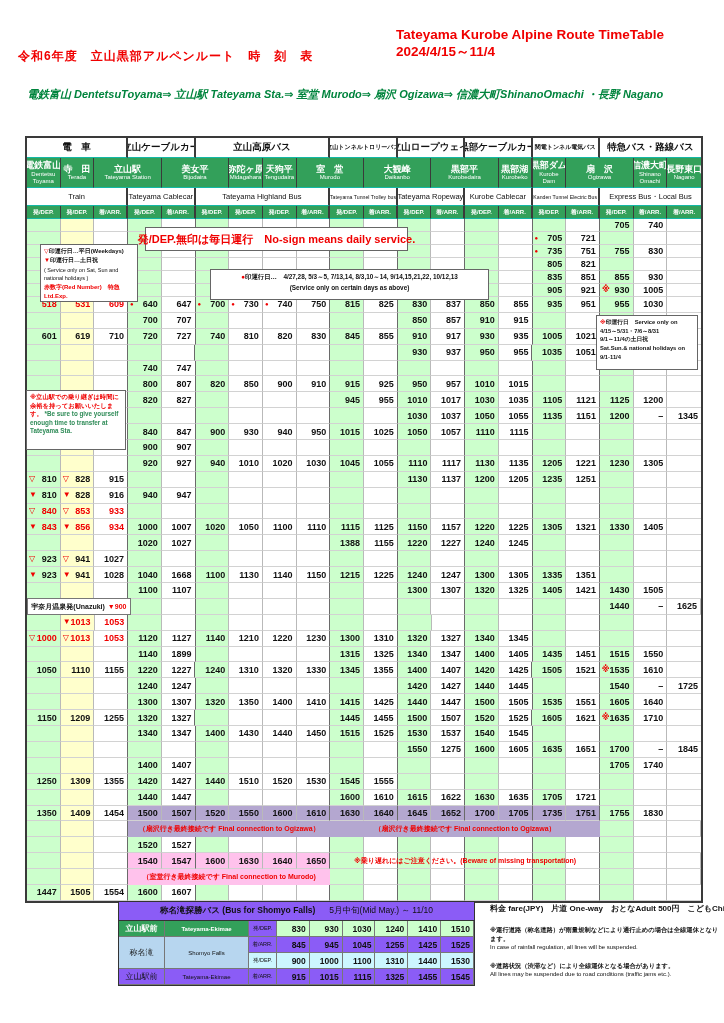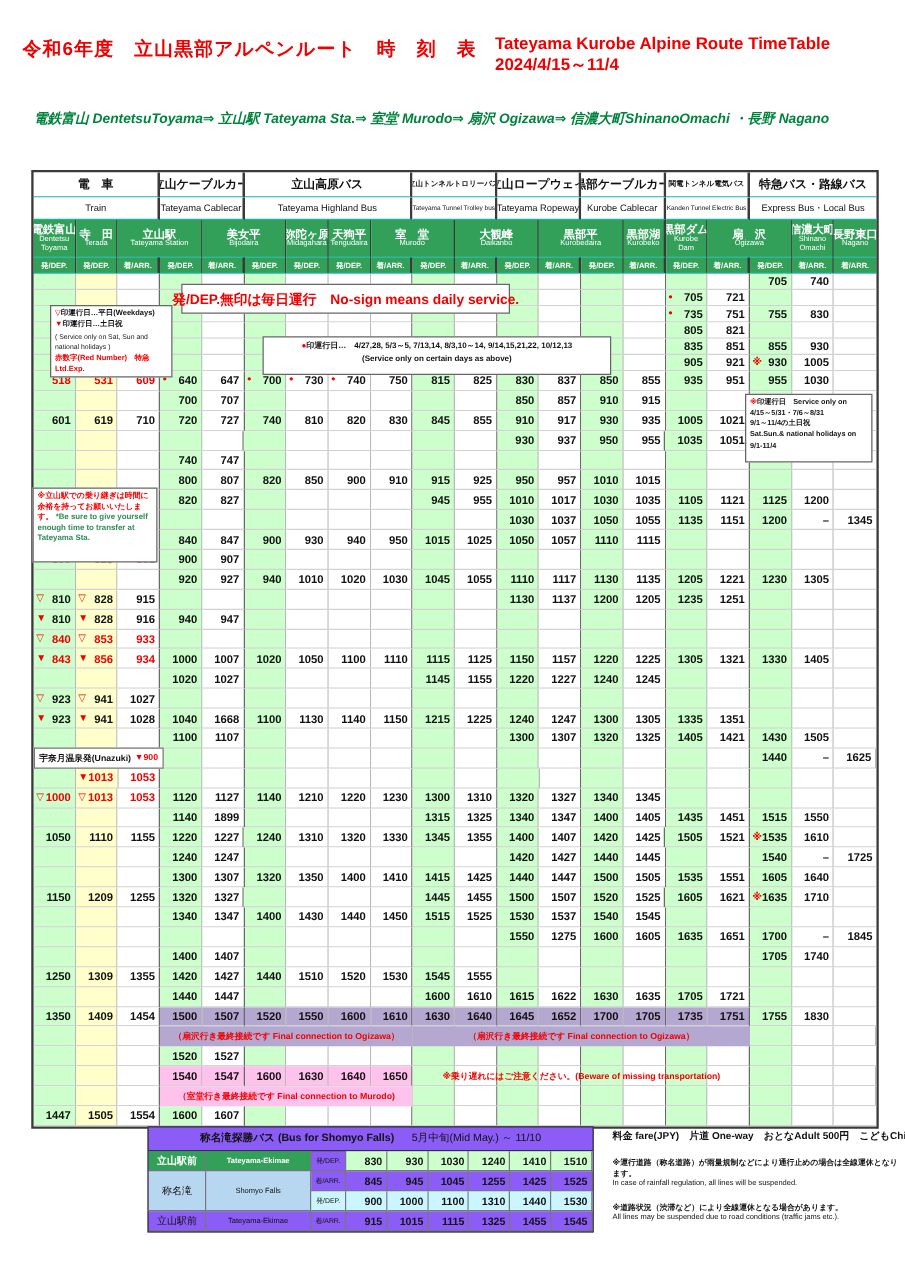--- a/index.html
+++ b/index.html
@@ -1,20 +1,20 @@
 <!DOCTYPE html>
 <html style="--red: #f00000; --banner-green: #2b7d4b; --header-green: #33a05a; --pale-green: #ccffcc; --pale-yellow: #ffffcc; --highlight-purple: #b4a7d0; --highlight-pink: #ffc2ec;"><head>
 <meta charset="utf-8">
 <style>
   html,body{margin:0;padding:0;background:#fff}
   .page{position:relative;width:724px;height:1023px;background:#fff;overflow:hidden;
         font-family:"Liberation Sans","DejaVu Sans",sans-serif;color:#111}
 
   
-  .title-jp{position:absolute;left:18px;top:30px;font-size:15px;font-weight:bold;color:var(--red,#f00);letter-spacing:1px;white-space:nowrap}
+  .title-jp{position:absolute;left:18px;top:48px;font-size:12px;font-weight:bold;color:var(--red,#f00);letter-spacing:1px;white-space:nowrap}
   .title-en{position:absolute;left:396px;top:27px;font-size:13.5px;font-weight:bold;color:var(--red,#f00);line-height:1.25;white-space:nowrap}
   .route{position:absolute;left:27px;top:87px;font-size:11px;font-weight:bold;font-style:italic;color:#00843d;white-space:nowrap}
   .banner{position:absolute;left:25px;top:112px;width:678px;height:24px;background:var(--banner-green,#2b7d4b);color:#fff;display:flex;align-items:center;box-sizing:border-box}
   .banner .period{margin-left:36px;font-size:14px;font-weight:bold;white-space:nowrap}
   .banner .bnote{margin-left:38px;font-size:9.5px;font-weight:bold;white-space:nowrap}
 
   
   .ttable{position:absolute;left:25px;top:136px;width:678px;border:2px solid #3a3a3a;background:#fff;box-sizing:border-box}
   .hrow{display:grid;grid-template-columns:repeat(20,1fr)}
   .hcell{border-right:1px solid #3a3a3a;border-bottom:1px solid #14b8a6;display:flex;align-items:center;justify-content:center;
@@ -101,87 +101,87 @@
         <div class="hrow modes-jp">
           <div class="hcell edge" style="grid-column: span 3;">電　車</div>
           <div class="hcell edge" style="grid-column: span 2;">立山ケーブルカー</div>
           <div class="hcell edge" style="grid-column: span 4;">立山高原バス</div>
           <div class="hcell small edge" style="grid-column: span 2;">立山トンネルトロリーバス</div>
           <div class="hcell edge" style="grid-column: span 2;">立山ロープウェイ</div>
           <div class="hcell edge" style="grid-column: span 2;">黒部ケーブルカー</div>
           <div class="hcell small edge" style="grid-column: span 2;">関電トンネル電気バス</div>
           <div class="hcell" style="grid-column: span 3;">特急バス・路線バス</div>
         </div>
+        <div class="hrow stations">
+          <div class="hcell" style="grid-column: span 1;">
+            <div class="jp">電鉄富山</div>
+            <div class="en">Dentetsu Toyama</div>
+          </div>
+          <div class="hcell" style="grid-column: span 1;">
+            <div class="jp">寺　田</div>
+            <div class="en">Terada</div>
+          </div>
+          <div class="hcell" style="grid-column: span 2;">
+            <div class="jp">立山駅</div>
+            <div class="en">Tateyama Station</div>
+          </div>
+          <div class="hcell" style="grid-column: span 2;">
+            <div class="jp">美女平</div>
+            <div class="en">Bijodaira</div>
+          </div>
+          <div class="hcell" style="grid-column: span 1;">
+            <div class="jp">弥陀ヶ原</div>
+            <div class="en">Midagahara</div>
+          </div>
+          <div class="hcell" style="grid-column: span 1;">
+            <div class="jp">天狗平</div>
+            <div class="en">Tengudaira</div>
+          </div>
+          <div class="hcell" style="grid-column: span 2;">
+            <div class="jp">室　堂</div>
+            <div class="en">Murodo</div>
+          </div>
+          <div class="hcell" style="grid-column: span 2;">
+            <div class="jp">大観峰</div>
+            <div class="en">Daikanbo</div>
+          </div>
+          <div class="hcell" style="grid-column: span 2;">
+            <div class="jp">黒部平</div>
+            <div class="en">Kurobedaira</div>
+          </div>
+          <div class="hcell edge" style="grid-column: span 1;">
+            <div class="jp">黒部湖</div>
+            <div class="en">Kurobeko</div>
+          </div>
+          <div class="hcell" style="grid-column: span 1;">
+            <div class="jp">黒部ダム</div>
+            <div class="en">Kurobe Dam</div>
+          </div>
+          <div class="hcell" style="grid-column: span 2;">
+            <div class="jp">扇　沢</div>
+            <div class="en">Ogizawa</div>
+          </div>
+          <div class="hcell" style="grid-column: span 1;">
+            <div class="jp">信濃大町</div>
+            <div class="en">Shinano Omachi</div>
+          </div>
+          <div class="hcell" style="grid-column: span 1;">
+            <div class="jp">長野東口</div>
+            <div class="en">Nagano</div>
+          </div>
+        </div>
         <div class="hrow modes-en">
           <div class="hcell edge" style="grid-column: span 3;">Train</div>
           <div class="hcell edge" style="grid-column: span 2;">Tateyama Cablecar</div>
           <div class="hcell edge" style="grid-column: span 4;">Tateyama Highland Bus</div>
           <div class="hcell small edge" style="grid-column: span 2;">Tateyama Tunnel Trolley bus</div>
           <div class="hcell edge" style="grid-column: span 2;">Tateyama Ropeway</div>
           <div class="hcell edge" style="grid-column: span 2;">Kurobe Cablecar</div>
           <div class="hcell small edge" style="grid-column: span 2;">Kanden Tunnel Electric Bus</div>
           <div class="hcell" style="grid-column: span 3;">Express  Bus・Local  Bus</div>
-        </div>
-        <div class="hrow stations">
-          <div class="hcell" style="grid-column: span 1;">
-            <div class="jp">電鉄富山</div>
-            <div class="en">Dentetsu Toyama</div>
-          </div>
-          <div class="hcell" style="grid-column: span 1;">
-            <div class="jp">寺　田</div>
-            <div class="en">Terada</div>
-          </div>
-          <div class="hcell" style="grid-column: span 2;">
-            <div class="jp">立山駅</div>
-            <div class="en">Tateyama Station</div>
-          </div>
-          <div class="hcell" style="grid-column: span 2;">
-            <div class="jp">美女平</div>
-            <div class="en">Bijodaira</div>
-          </div>
-          <div class="hcell" style="grid-column: span 1;">
-            <div class="jp">弥陀ヶ原</div>
-            <div class="en">Midagahara</div>
-          </div>
-          <div class="hcell" style="grid-column: span 1;">
-            <div class="jp">天狗平</div>
-            <div class="en">Tengudaira</div>
-          </div>
-          <div class="hcell" style="grid-column: span 2;">
-            <div class="jp">室　堂</div>
-            <div class="en">Murodo</div>
-          </div>
-          <div class="hcell" style="grid-column: span 2;">
-            <div class="jp">大観峰</div>
-            <div class="en">Daikanbo</div>
-          </div>
-          <div class="hcell" style="grid-column: span 2;">
-            <div class="jp">黒部平</div>
-            <div class="en">Kurobedaira</div>
-          </div>
-          <div class="hcell edge" style="grid-column: span 1;">
-            <div class="jp">黒部湖</div>
-            <div class="en">Kurobeko</div>
-          </div>
-          <div class="hcell" style="grid-column: span 1;">
-            <div class="jp">黒部ダム</div>
-            <div class="en">Kurobe Dam</div>
-          </div>
-          <div class="hcell" style="grid-column: span 2;">
-            <div class="jp">扇　沢</div>
-            <div class="en">Ogizawa</div>
-          </div>
-          <div class="hcell" style="grid-column: span 1;">
-            <div class="jp">信濃大町</div>
-            <div class="en">Shinano Omachi</div>
-          </div>
-          <div class="hcell" style="grid-column: span 1;">
-            <div class="jp">長野東口</div>
-            <div class="en">Nagano</div>
-          </div>
         </div>
         <div class="hrow deparr">
           <div class="hcell">発/DEP.</div>
           <div class="hcell">発/DEP.</div>
           <div class="hcell edge">着/ARR.</div>
           <div class="hcell">発/DEP.</div>
           <div class="hcell edge">着/ARR.</div>
           <div class="hcell">発/DEP.</div>
           <div class="hcell">発/DEP.</div>
           <div class="hcell">発/DEP.</div>
@@ -1044,21 +1044,21 @@
             <span class="val">1020</span>
           </div>
           <div class="cell bg-w edge">
             <span class="val">1027</span>
           </div>
           <div class="cell bg-g"></div>
           <div class="cell bg-w"></div>
           <div class="cell bg-w"></div>
           <div class="cell bg-w edge"></div>
           <div class="cell bg-g">
-            <span class="val">1145</span>
+            <span class="val">1388</span>
           </div>
           <div class="cell bg-w edge">
             <span class="val">1155</span>
           </div>
           <div class="cell bg-g">
             <span class="val">1220</span>
           </div>
           <div class="cell bg-w edge">
             <span class="val">1227</span>
           </div>

